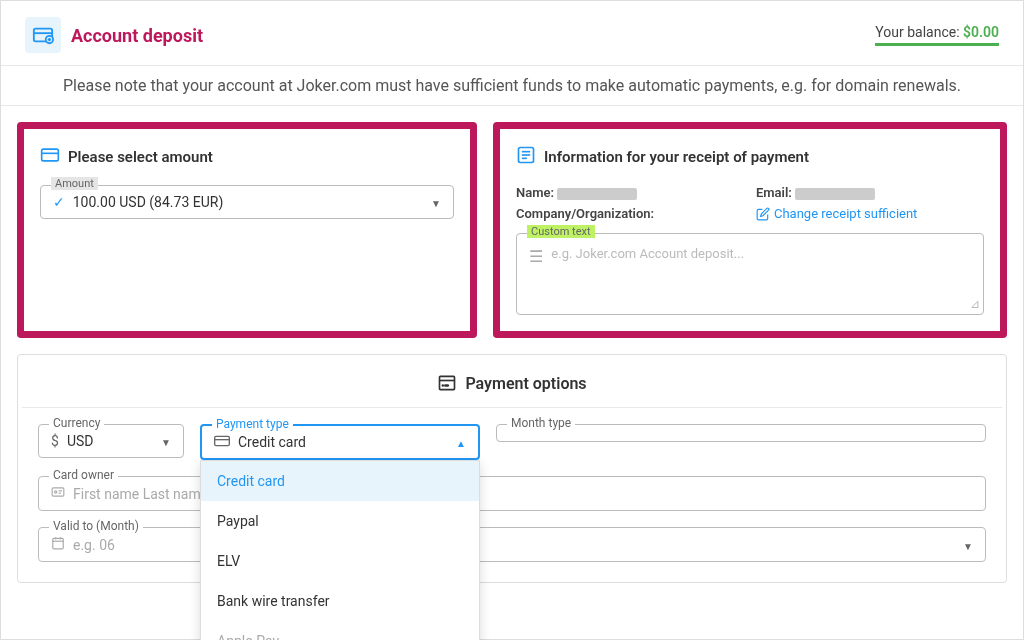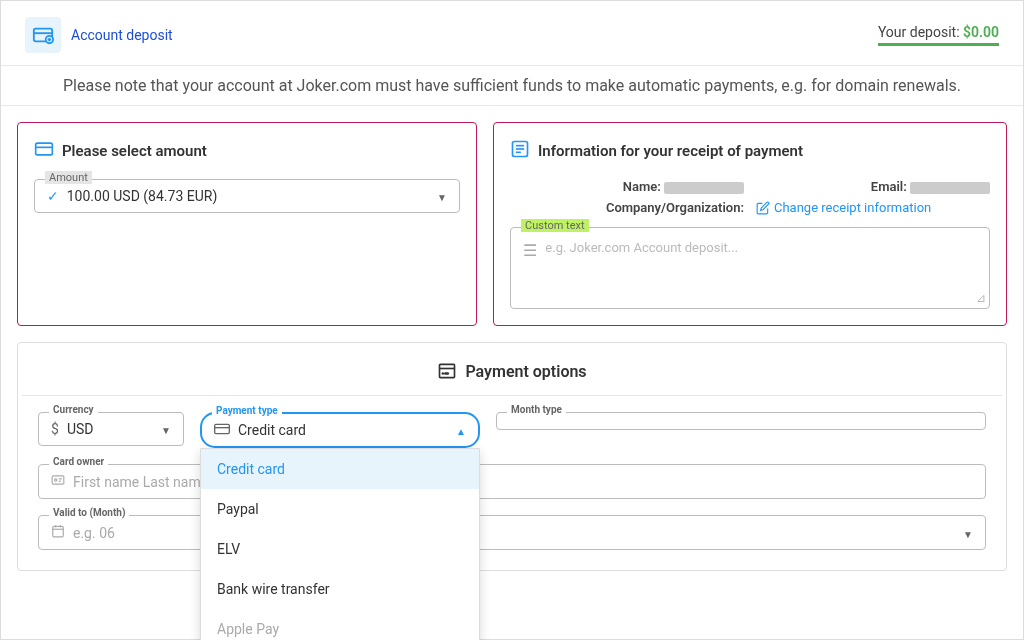--- a/index.html
+++ b/index.html
@@ -34,23 +34,23 @@
       height: 36px;
       background: #e8f4fb;
       border-radius: 4px;
       display: flex;
       align-items: center;
       justify-content: center;
       color: #2196F3;
       font-size: 18px;
     }
     .header-title {
-      font-size: 14px;
-      font-weight: 400;
-      color: #1d4ed8;
+      font-size: 18px;
+      font-weight: 700;
+      color: #be185d;
     }
     .balance-section {
       text-align: right;
     }
     .balance-label {
       font-size: 14px;
       color: #444;
     }
     .balance-value {
       color: #4CAF50;
@@ -71,25 +71,24 @@
       font-size: 16px;
       border-bottom: 1px solid #e8e8e8;
     }
     
     .top-panels {
       display: flex;
       gap: 16px;
       padding: 16px;
     }
     .panel {
-      border: 1px solid #be185d;
+      border: 7px solid #be185d;
       border-radius: 4px;
       padding: 16px;
       background: #fff;
-      text-align: right;
     }
     .panel-left {
       flex: 0 0 460px;
     }
     .panel-right {
       flex: 1;
     }
     .panel-header {
       display: flex;
       align-items: center;
@@ -234,23 +233,22 @@
     .payment-field-group.active {
       border-color: #2196F3;
       border-width: 2px;
     }
     .payment-field-label {
       position: absolute;
       top: -9px;
       left: 10px;
       background: #fff;
       padding: 0 4px;
-      font-size: 10px;
+      font-size: 12px;
       color: #666;
-      font-weight: bold;
     }
     .payment-field-group.active .payment-field-label {
       color: #2196F3;
     }
     .payment-field-content {
       display: flex;
       align-items: center;
       gap: 8px;
       color: #333;
       font-size: 14px;
@@ -335,21 +333,21 @@
           <line x1="2" y1="10" x2="22" y2="10"></line>
           <circle cx="19" cy="17" r="4" fill="#fff" stroke="#2196F3"></circle>
           <line x1="19" y1="15" x2="19" y2="19" stroke="#2196F3"></line>
           <line x1="17" y1="17" x2="21" y2="17" stroke="#2196F3"></line>
         </svg>
       </div>
       <h1 class="header-title">Account deposit</h1>
     </div>
     <div class="balance-section">
       <div>
-        <span class="balance-label">Your deposit:</span>
+        <span class="balance-label">Your balance:</span>
         <span class="balance-value">$0.00</span>
       </div>
       <div class="balance-bar"></div>
     </div>
   </div>
 
   <div class="notice">Please note that your account at Joker.com must have sufficient funds to make automatic payments, e.g. for domain renewals.</div>
 
   <div class="top-panels">
 
@@ -396,21 +394,21 @@
         </div>
         <div class="receipt-field">
           <span class="label">Company/Organization:</span>
         </div>
         <div class="receipt-field">
           <a class="change-link">
             <svg width="14" height="14" viewBox="0 0 24 24" fill="none" stroke="#2196F3" stroke-width="2">
               <path d="M11 4H4a2 2 0 0 0-2 2v14a2 2 0 0 0 2 2h14a2 2 0 0 0 2-2v-7"></path>
               <path d="M18.5 2.5a2.121 2.121 0 0 1 3 3L12 15l-4 1 1-4 9.5-9.5z"></path>
             </svg>
-            <span>Change receipt information</span>
+            <span>Change receipt sufficient</span>
           </a>
         </div>
       </div>
       <div class="custom-text-area">
         <span class="custom-text-label">Custom text</span>
         <div class="custom-text-placeholder">
           <span class="lines-icon">☰</span>
           <span>e.g. Joker.com Account deposit...</span>
         </div>
         <span class="resize-handle">⊿</span>
@@ -434,21 +432,21 @@
       <div class="payment-field-group currency-field">
         <span class="payment-field-label">Currency</span>
         <div class="payment-field-content">
           <span class="field-icon">$</span>
           <span>USD</span>
           <span class="field-arrow arrow-down"></span>
         </div>
       </div>
 
       <div class="dropdown-container" style="flex: 0 0 280px;">
-        <div class="payment-field-group payment-type-field active" style="width:100%;border-radius:15px;">
+        <div class="payment-field-group payment-type-field active" style="width:100%;">
           <span class="payment-field-label">Payment type</span>
           <div class="payment-field-content">
             <span class="field-icon">
               <svg width="16" height="12" viewBox="0 0 24 16" fill="none" stroke="#666" stroke-width="2">
                 <rect x="1" y="1" width="22" height="14" rx="2"></rect>
                 <line x1="1" y1="6" x2="23" y2="6"></line>
               </svg>
             </span>
             <span>Credit card</span>
             <span class="field-arrow arrow-up"></span>

